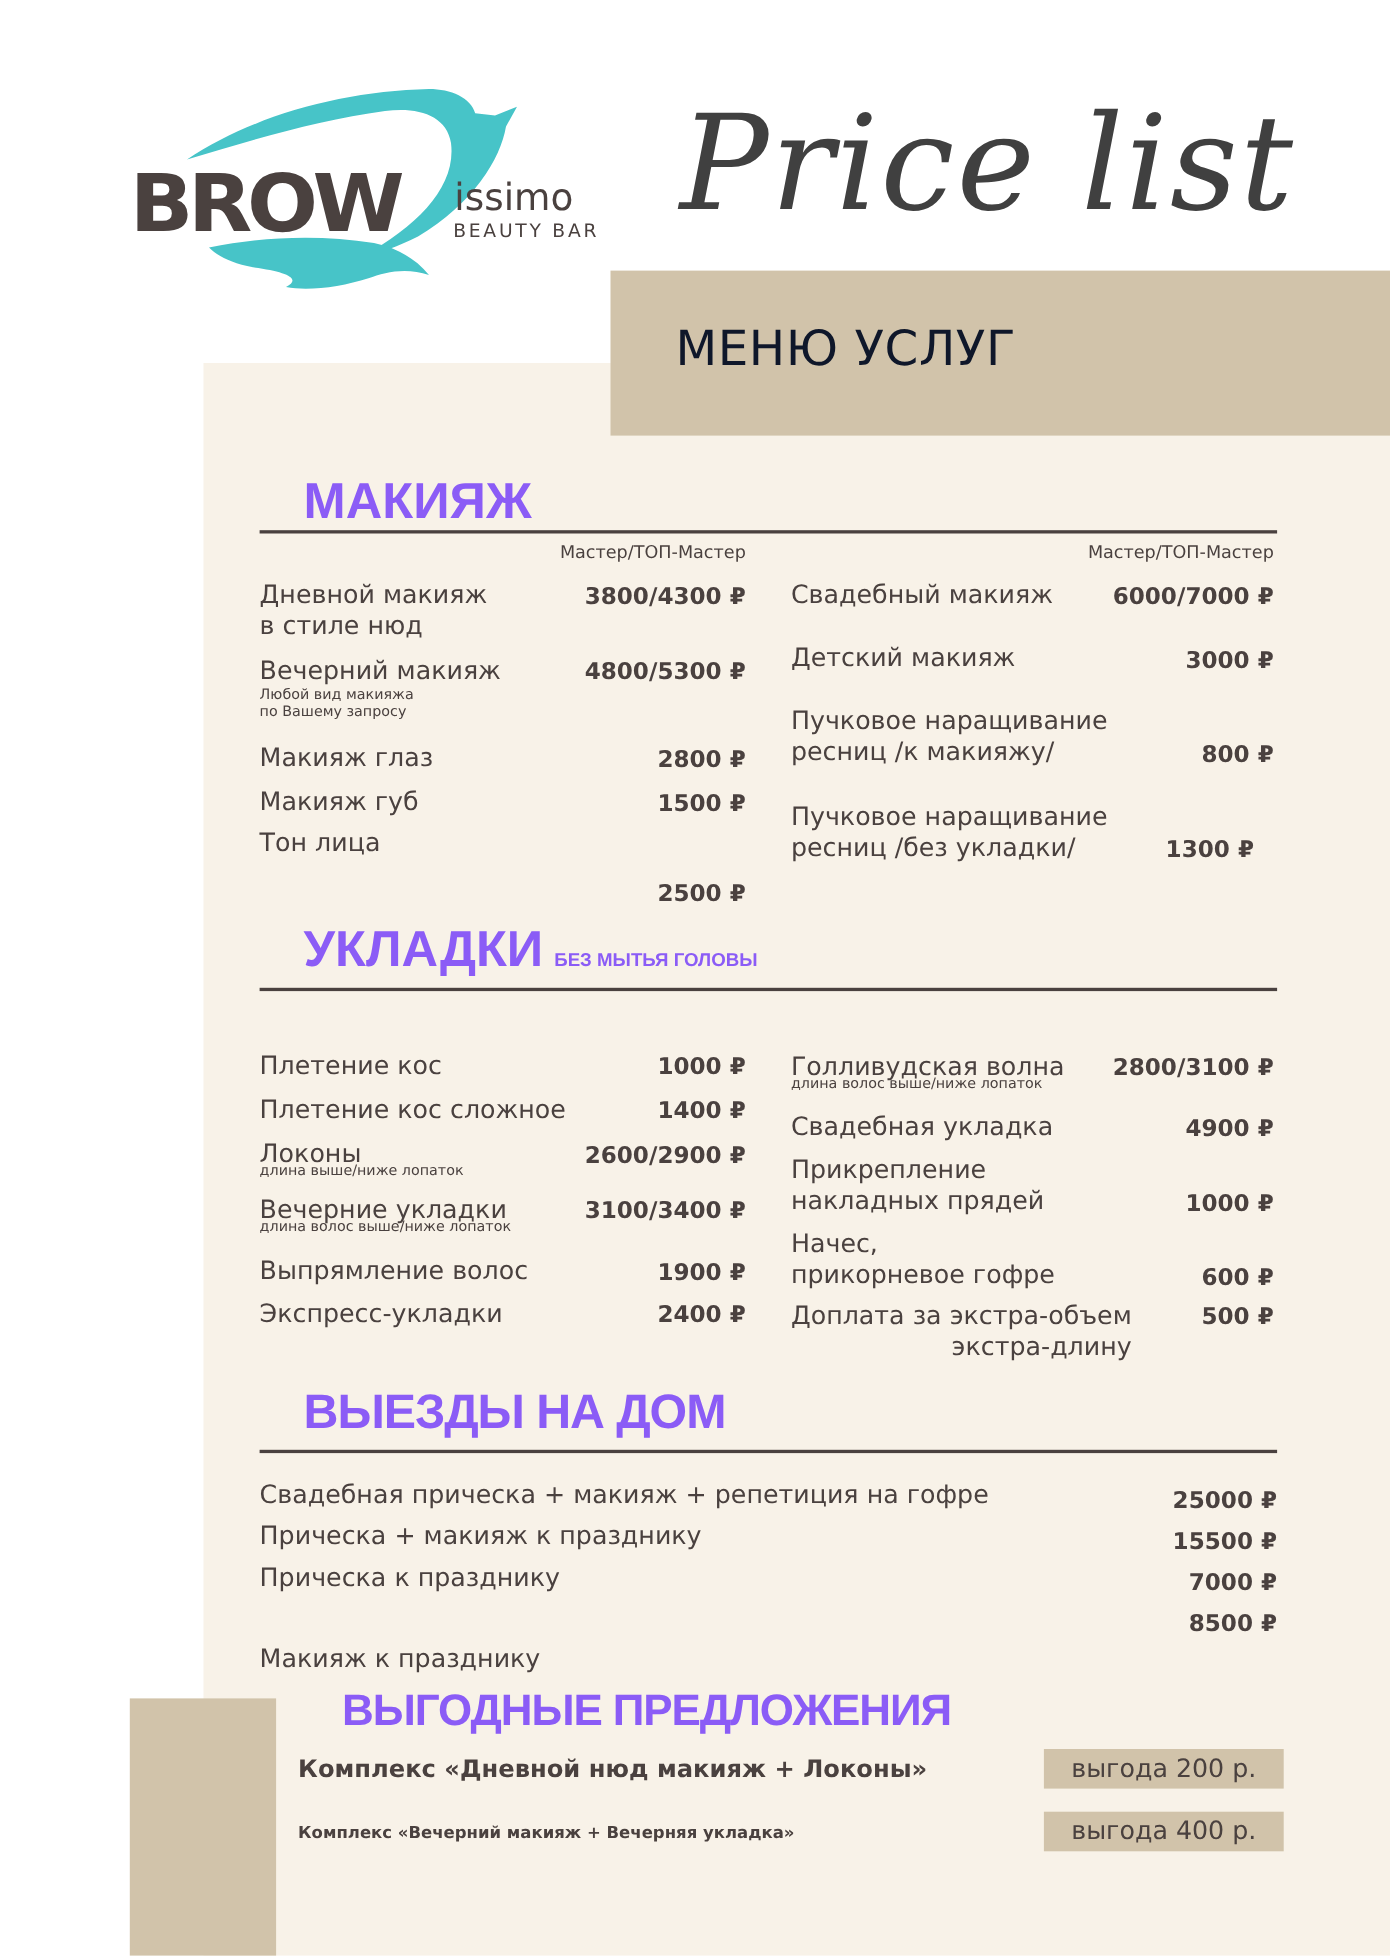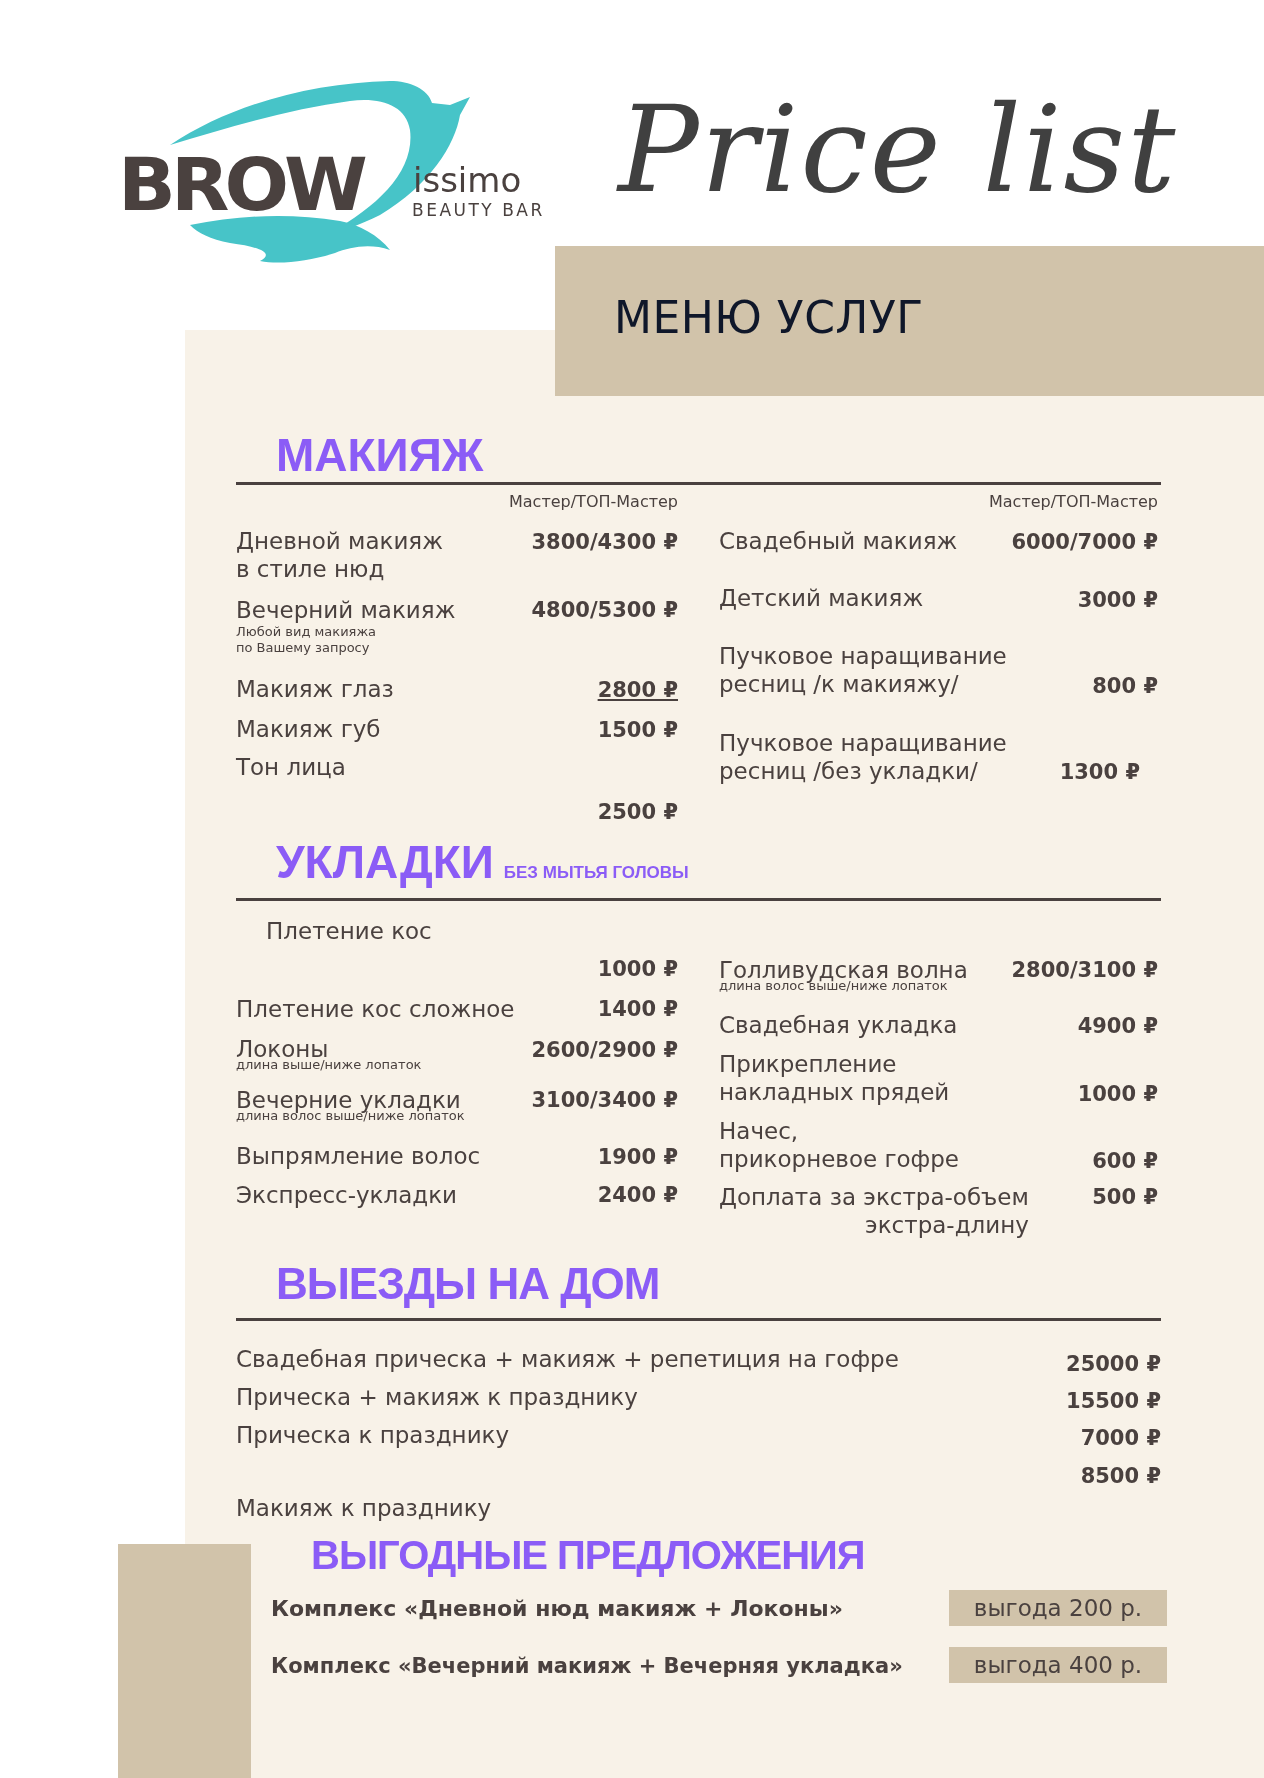--- a/index.html
+++ b/index.html
@@ -70,21 +70,21 @@
 <div class="price" style="right:586px;top:528px;">3800/4300 ₽</div>
 
 <div class="item" style="left:236px;top:596px;">
   <span>Вечерний макияж</span>
   <span class="note">Любой вид макияжа</span>
   <span class="note">по Вашему запросу</span>
 </div>
 <div class="price" style="right:586px;top:596px;">4800/5300 ₽</div>
 
 <div class="item" style="left:236px;top:675px;">Макияж глаз</div>
-<div class="price" style="right:586px;top:676px;text-decoration:underline;">2800 ₽</div>
+<div class="price" style="right:586px;top:676px;">2800 ₽</div>
 
 <div class="item" style="left:236px;top:715px;">Макияж губ</div>
 <div class="price" style="right:586px;top:716px;">1500 ₽</div>
 
 <div class="item" style="left:236px;top:753px;">Тон лица</div>
 <div class="price" style="right:586px;top:755px;margin-top:43px;">2500  ₽</div>
 
 <div class="item" style="left:719px;top:527px;">Свадебный макияж</div>
 <div class="price" style="right:106px;top:528px;">6000/7000 ₽</div>
 
@@ -99,21 +99,21 @@
 <div class="item" style="left:719px;top:729px;">
   <span>Пучковое наращивание</span><br><span>ресниц  /без укладки/</span>
 </div>
 <div class="price" style="right:124px;top:758px;">1300 ₽</div>
 
 <div class="section-head" style="top:839px;font-size:46px;">
   <span>УКЛАДКИ</span><span class="sub">БЕЗ МЫТЬЯ ГОЛОВЫ</span>
 </div>
 <div class="rule" style="top:898px;"></div>
 
-<div class="item" style="left:236px;top:917px;margin-left:30px;">Плетение кос</div>
+<div class="item" style="left:236px;top:955px;">Плетение кос</div>
 <div class="price" style="right:586px;top:955px;">1000 ₽</div>
 
 <div class="item" style="left:236px;top:995px;">Плетение кос сложное</div>
 <div class="price" style="right:586px;top:995px;">1400 ₽</div>
 
 <div class="item" style="left:236px;top:1035px;">
   <span>Локоны</span>
   <span class="note" style="margin-top:-6px;">длина  выше/ниже лопаток</span>
 </div>
 <div class="price" style="right:586px;top:1036px;">2600/2900 ₽</div>
@@ -164,14 +164,14 @@
 <div class="home-item" style="top:1421px;">Прическа к празднику</div>
 <div class="home-price" style="top:1424px;">7000 ₽</div>
 <div class="home-item" style="top:1494px;">Макияж к празднику</div>
 <div class="home-price" style="top:1462px;">8500 ₽</div>
 
 <div class="section-head" style="left:271px;top:1535px;font-size:40px;letter-spacing:-1px;">ВЫГОДНЫЕ ПРЕДЛОЖЕНИЯ</div>
 
 <div class="deal-item" style="top:1595px;">Комплекс «Дневной нюд макияж + Локоны»</div>
 <div class="deal-badge" style="top:1590px;">выгода 200 р.</div>
 
-<div class="deal-item" style="top:1652px;font-size:21px;">Комплекс «Вечерний макияж + Вечерняя укладка»</div>
+<div class="deal-item" style="top:1652px;font-size:15px;">Комплекс «Вечерний макияж + Вечерняя укладка»</div>
 <div class="deal-badge" style="top:1647px;">выгода 400 р.</div>
 
 </body></html>

